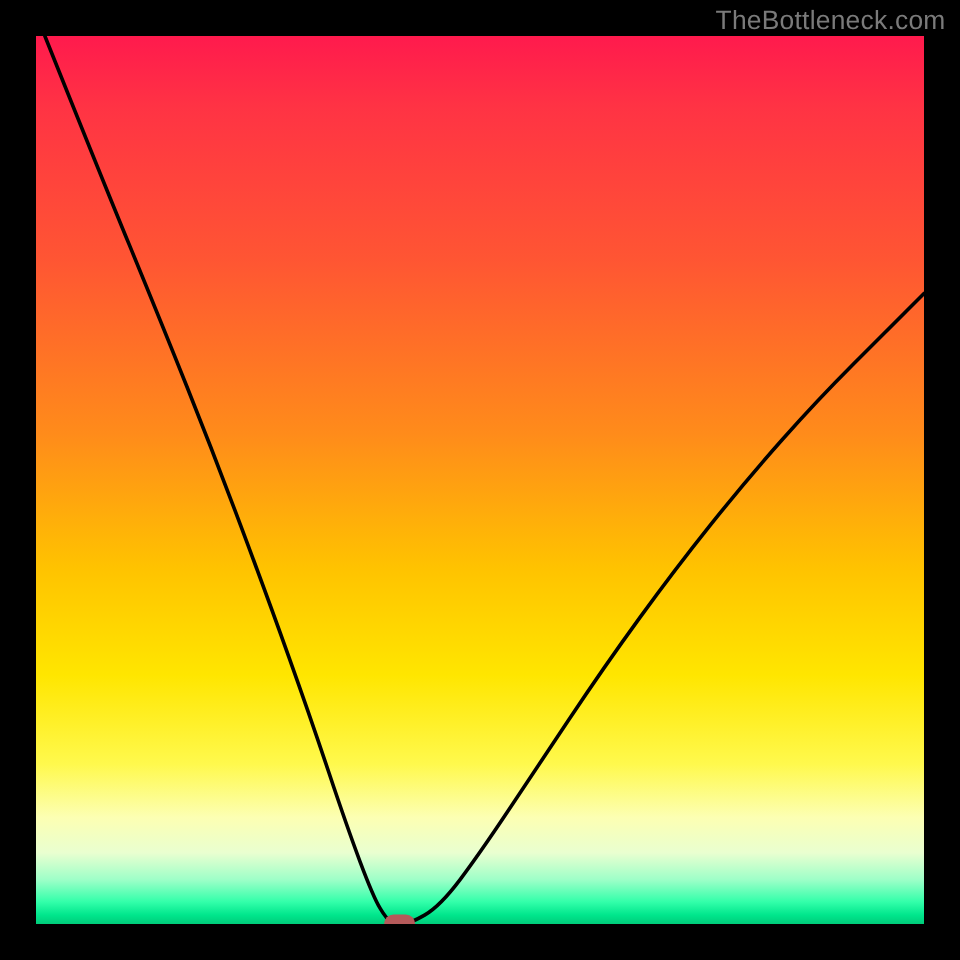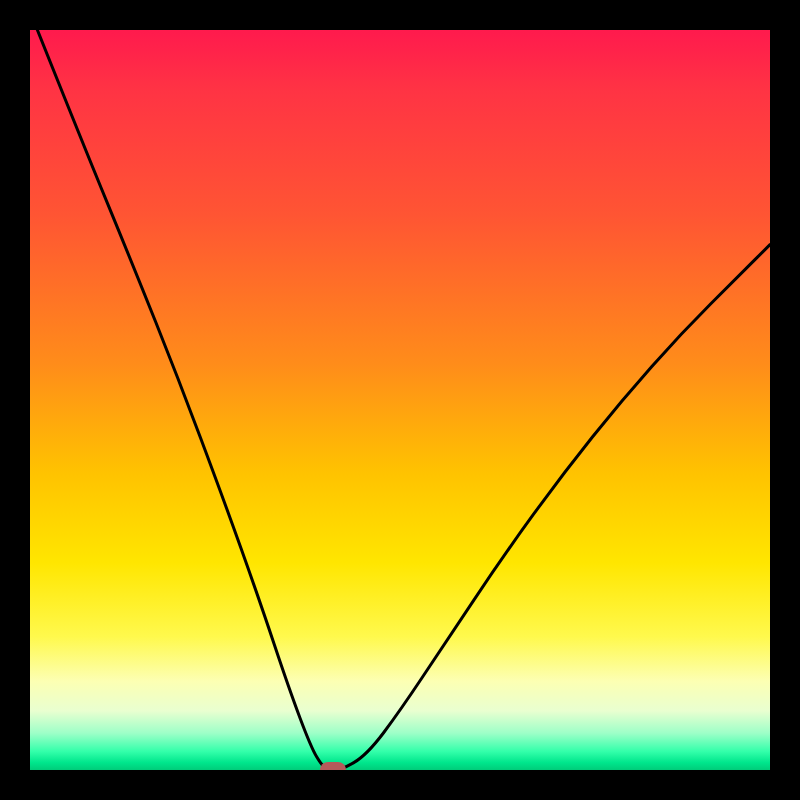--- a/index.html
+++ b/index.html
@@ -75,20 +75,21 @@
     font-weight: 500;
     letter-spacing: 0.2px;
     user-select: none;
   }
 </style>
 </head>
 <body>
 
 <div class="frame">
 
+  <div class="watermark">TheBottleneck.com</div>
 
   <div class="plot-area">
     <div class="gradient"></div>
 
     <svg class="curve" viewBox="0 0 740 740" preserveAspectRatio="none">
       <path id="curve-path" fill="none" stroke="#000" stroke-width="3" stroke-linecap="round" stroke-linejoin="round" d="M 7.4 0.0 Q 51.8 111.0 77.7 173.9 Q 103.6 236.8 125.8 292.3 Q 148.0 347.8 170.2 407.0 Q 192.4 466.2 210.9 518.0 Q 229.4 569.8 244.2 614.2 Q 259.0 658.6 270.1 688.2 Q 281.2 717.8 286.8 727.0 Q 292.3 736.3 296.0 738.1 Q 299.7 740.0 305.3 740.0 Q 310.8 740.0 323.8 732.6 Q 336.7 725.2 353.4 703.0 Q 370.0 680.8 392.2 647.5 Q 414.4 614.2 444.0 569.8 Q 473.6 525.4 503.2 484.7 Q 532.8 444.0 562.4 407.0 Q 592.0 370.0 621.6 336.7 Q 651.2 303.4 680.8 273.8 Q 710.4 244.2 725.2 229.4 T 740.0 214.6"></path>
     </svg>
 
     <div id="marker" class="marker" style="left: 303.4px; top: 740px; background: rgb(181, 90, 90);"></div>
   </div>

